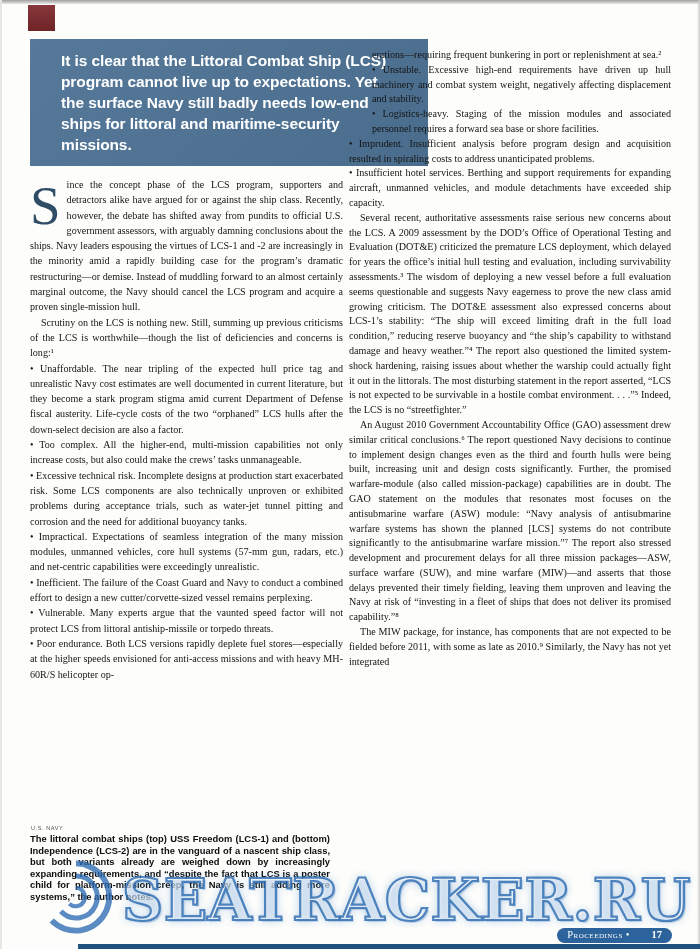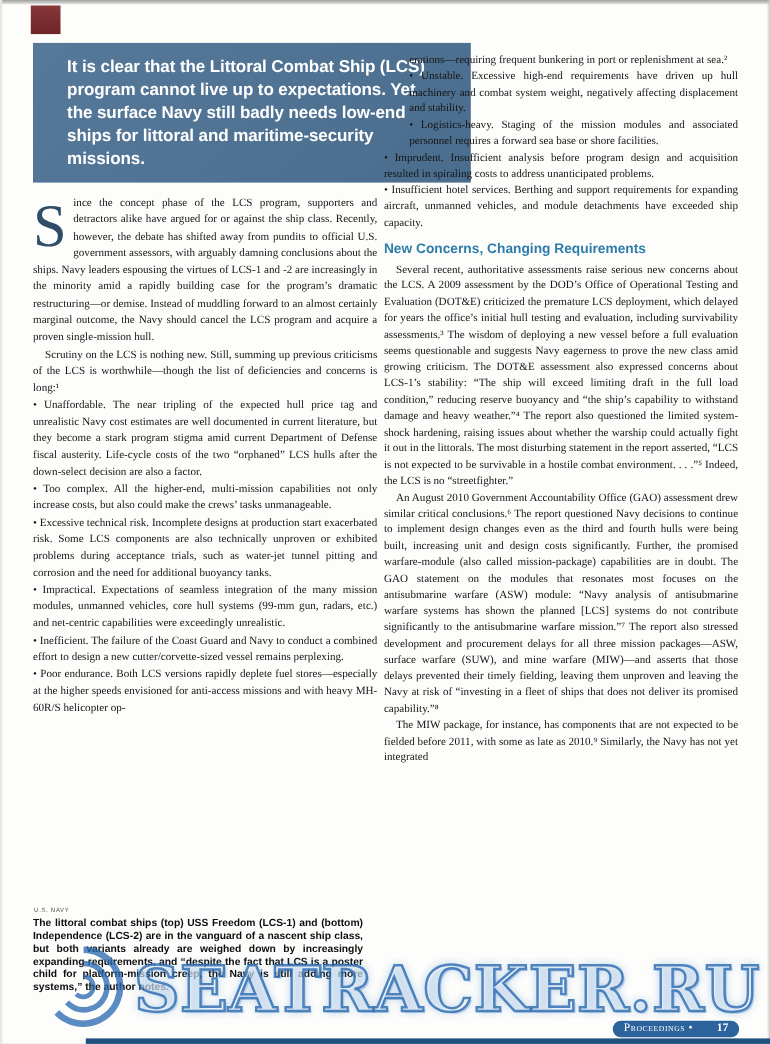--- a/index.html
+++ b/index.html
@@ -96,39 +96,39 @@
 
   <div class="pullquote">It is clear that the Littoral Combat Ship (LCS) program cannot live up to expectations. Yet the surface Navy still badly needs low-end ships for littoral and maritime-security missions.</div>
 
   <div class="col col-left">
     <p class="para"><span class="dropcap">S</span><span>ince the concept phase of the LCS program, supporters and detractors alike have argued for or against the ship class. Recently, however, the debate has shifted away from pundits to official U.S. government assessors, with arguably damning conclusions about the ships. Navy leaders espousing the virtues of LCS-1 and -2 are increasingly in the minority amid a rapidly building case for the program’s dramatic restructuring—or demise. Instead of muddling forward to an almost certainly marginal outcome, the Navy should cancel the LCS program and acquire a proven single-mission hull.</span></p>
     <p class="para indent">Scrutiny on the LCS is nothing new. Still, summing up previous criticisms of the LCS is worthwhile—though the list of deficiencies and concerns is long:¹</p>
     <div>
         <p class="para bullet">• Unaffordable. The near tripling of the expected hull price tag and unrealistic Navy cost estimates are well documented in current literature, but they become a stark program stigma amid current Department of Defense fiscal austerity. Life-cycle costs of the two “orphaned” LCS hulls after the down-select decision are also a factor.</p>
         <p class="para bullet">• Too complex. All the higher-end, multi-mission capabilities not only increase costs, but also could make the crews’ tasks unmanageable.</p>
         <p class="para bullet">• Excessive technical risk. Incomplete designs at production start exacerbated risk. Some LCS components are also technically unproven or exhibited problems during acceptance trials, such as water-jet tunnel pitting and corrosion and the need for additional buoyancy tanks.</p>
-        <p class="para bullet">• Impractical. Expectations of seamless integration of the many mission modules, unmanned vehicles, core hull systems (99-mm gun, radars, etc.) and net-centric capabilities were exceedingly unrealistic.</p>
+        <p class="para bullet">• Impractical. Expectations of seamless integration of the many mission modules, unmanned vehicles, core hull systems (57-mm gun, radars, etc.) and net-centric capabilities were exceedingly unrealistic.</p>
         <p class="para bullet">• Inefficient. The failure of the Coast Guard and Navy to conduct a combined effort to design a new cutter/corvette-sized vessel remains perplexing.</p>
+        <p class="para bullet">• Vulnerable. Many experts argue that the vaunted speed factor will not protect LCS from littoral antiship-missile or torpedo threats.</p>
         <p class="para bullet">• Poor endurance. Both LCS versions rapidly deplete fuel stores—especially at the higher speeds envisioned for anti-access missions and with heavy MH-60R/S helicopter op-</p>
       </div>
   </div>
 
   <div class="col col-right">
     <div class="hang">
       <p class="para">erations—requiring frequent bunkering in port or replenishment at sea.²</p>
       <div>
           <p class="para bullet">• Unstable. Excessive high-end requirements have driven up hull machinery and combat system weight, negatively affecting displacement and stability.</p>
           <p class="para bullet">• Logistics-heavy. Staging of the mission modules and associated personnel requires a forward sea base or shore facilities.</p>
         </div>
     </div>
     <div>
         <p class="para bullet">• Imprudent. Insufficient analysis before program design and acquisition resulted in spiraling costs to address unanticipated problems.</p>
         <p class="para bullet">• Insufficient hotel services. Berthing and support requirements for expanding aircraft, unmanned vehicles, and module detachments have exceeded ship capacity.</p>
       </div>
-    <h2 class="section-heading">New Concerns, Changing Requirements</h2>
     <div>
         <p class="para indent">Several recent, authoritative assessments raise serious new concerns about the LCS. A 2009 assessment by the DOD’s Office of Operational Testing and Evaluation (DOT&amp;E) criticized the premature LCS deployment, which delayed for years the office’s initial hull testing and evaluation, including survivability assessments.³ The wisdom of deploying a new vessel before a full evaluation seems questionable and suggests Navy eagerness to prove the new class amid growing criticism. The DOT&amp;E assessment also expressed concerns about LCS-1’s stability: “The ship will exceed limiting draft in the full load condition,” reducing reserve buoyancy and “the ship’s capability to withstand damage and heavy weather.”⁴ The report also questioned the limited system-shock hardening, raising issues about whether the warship could actually fight it out in the littorals. The most disturbing statement in the report asserted, “LCS is not expected to be survivable in a hostile combat environment. . . .”⁵ Indeed, the LCS is no “streetfighter.”</p>
         <p class="para indent">An August 2010 Government Accountability Office (GAO) assessment drew similar critical conclusions.⁶ The report questioned Navy decisions to continue to implement design changes even as the third and fourth hulls were being built, increasing unit and design costs significantly. Further, the promised warfare-module (also called mission-package) capabilities are in doubt. The GAO statement on the modules that resonates most focuses on the antisubmarine warfare (ASW) module: “Navy analysis of antisubmarine warfare systems has shown the planned [LCS] systems do not contribute significantly to the antisubmarine warfare mission.”⁷ The report also stressed development and procurement delays for all three mission packages—ASW, surface warfare (SUW), and mine warfare (MIW)—and asserts that those delays prevented their timely fielding, leaving them unproven and leaving the Navy at risk of “investing in a fleet of ships that does not deliver its promised capability.”⁸</p>
         <p class="para indent">The MIW package, for instance, has components that are not expected to be fielded before 2011, with some as late as 2010.⁹ Similarly, the Navy has not yet integrated</p>
       </div>
   </div>
 
   <div class="photo-credit">U.S. NAVY</div>
   <div class="caption">The littoral combat ships (top) USS Freedom (LCS-1) and (bottom) Independence (LCS-2) are in the vanguard of a nascent ship class, but both variants already are weighed down by increasingly expanding requirements, and “despite the fact that LCS is a poster child for platform-mission creep, the Navy is still adding more systems,” the author notes.</div>
 

